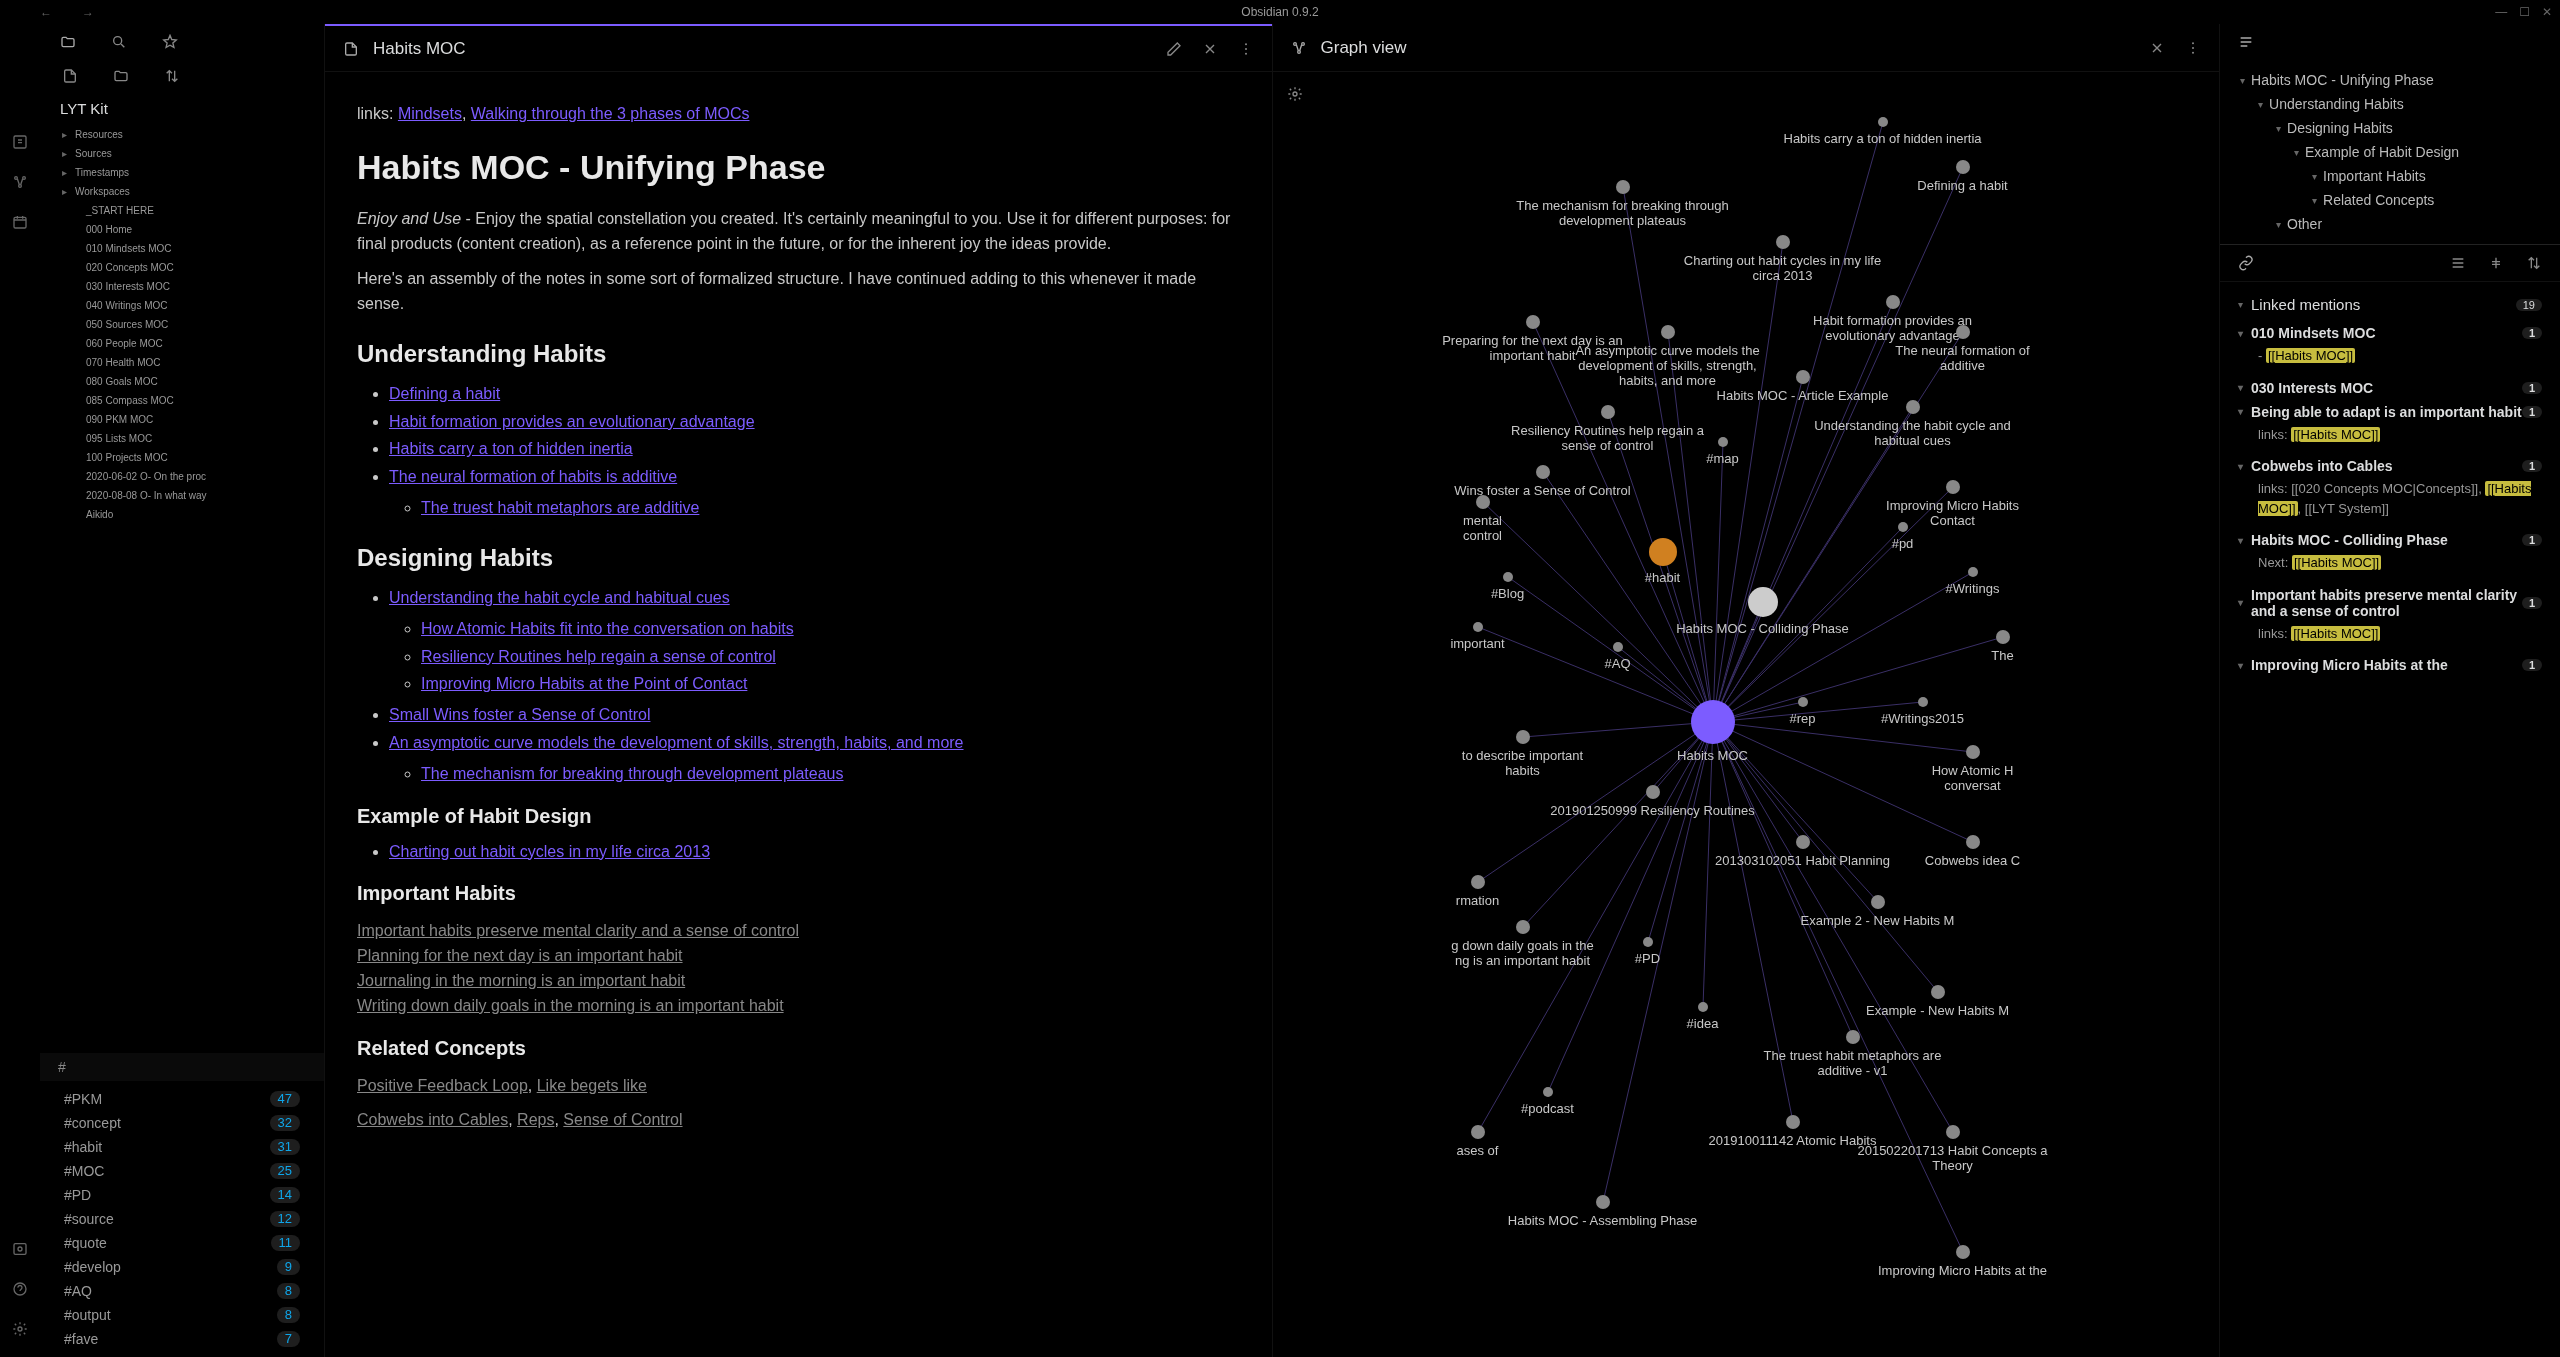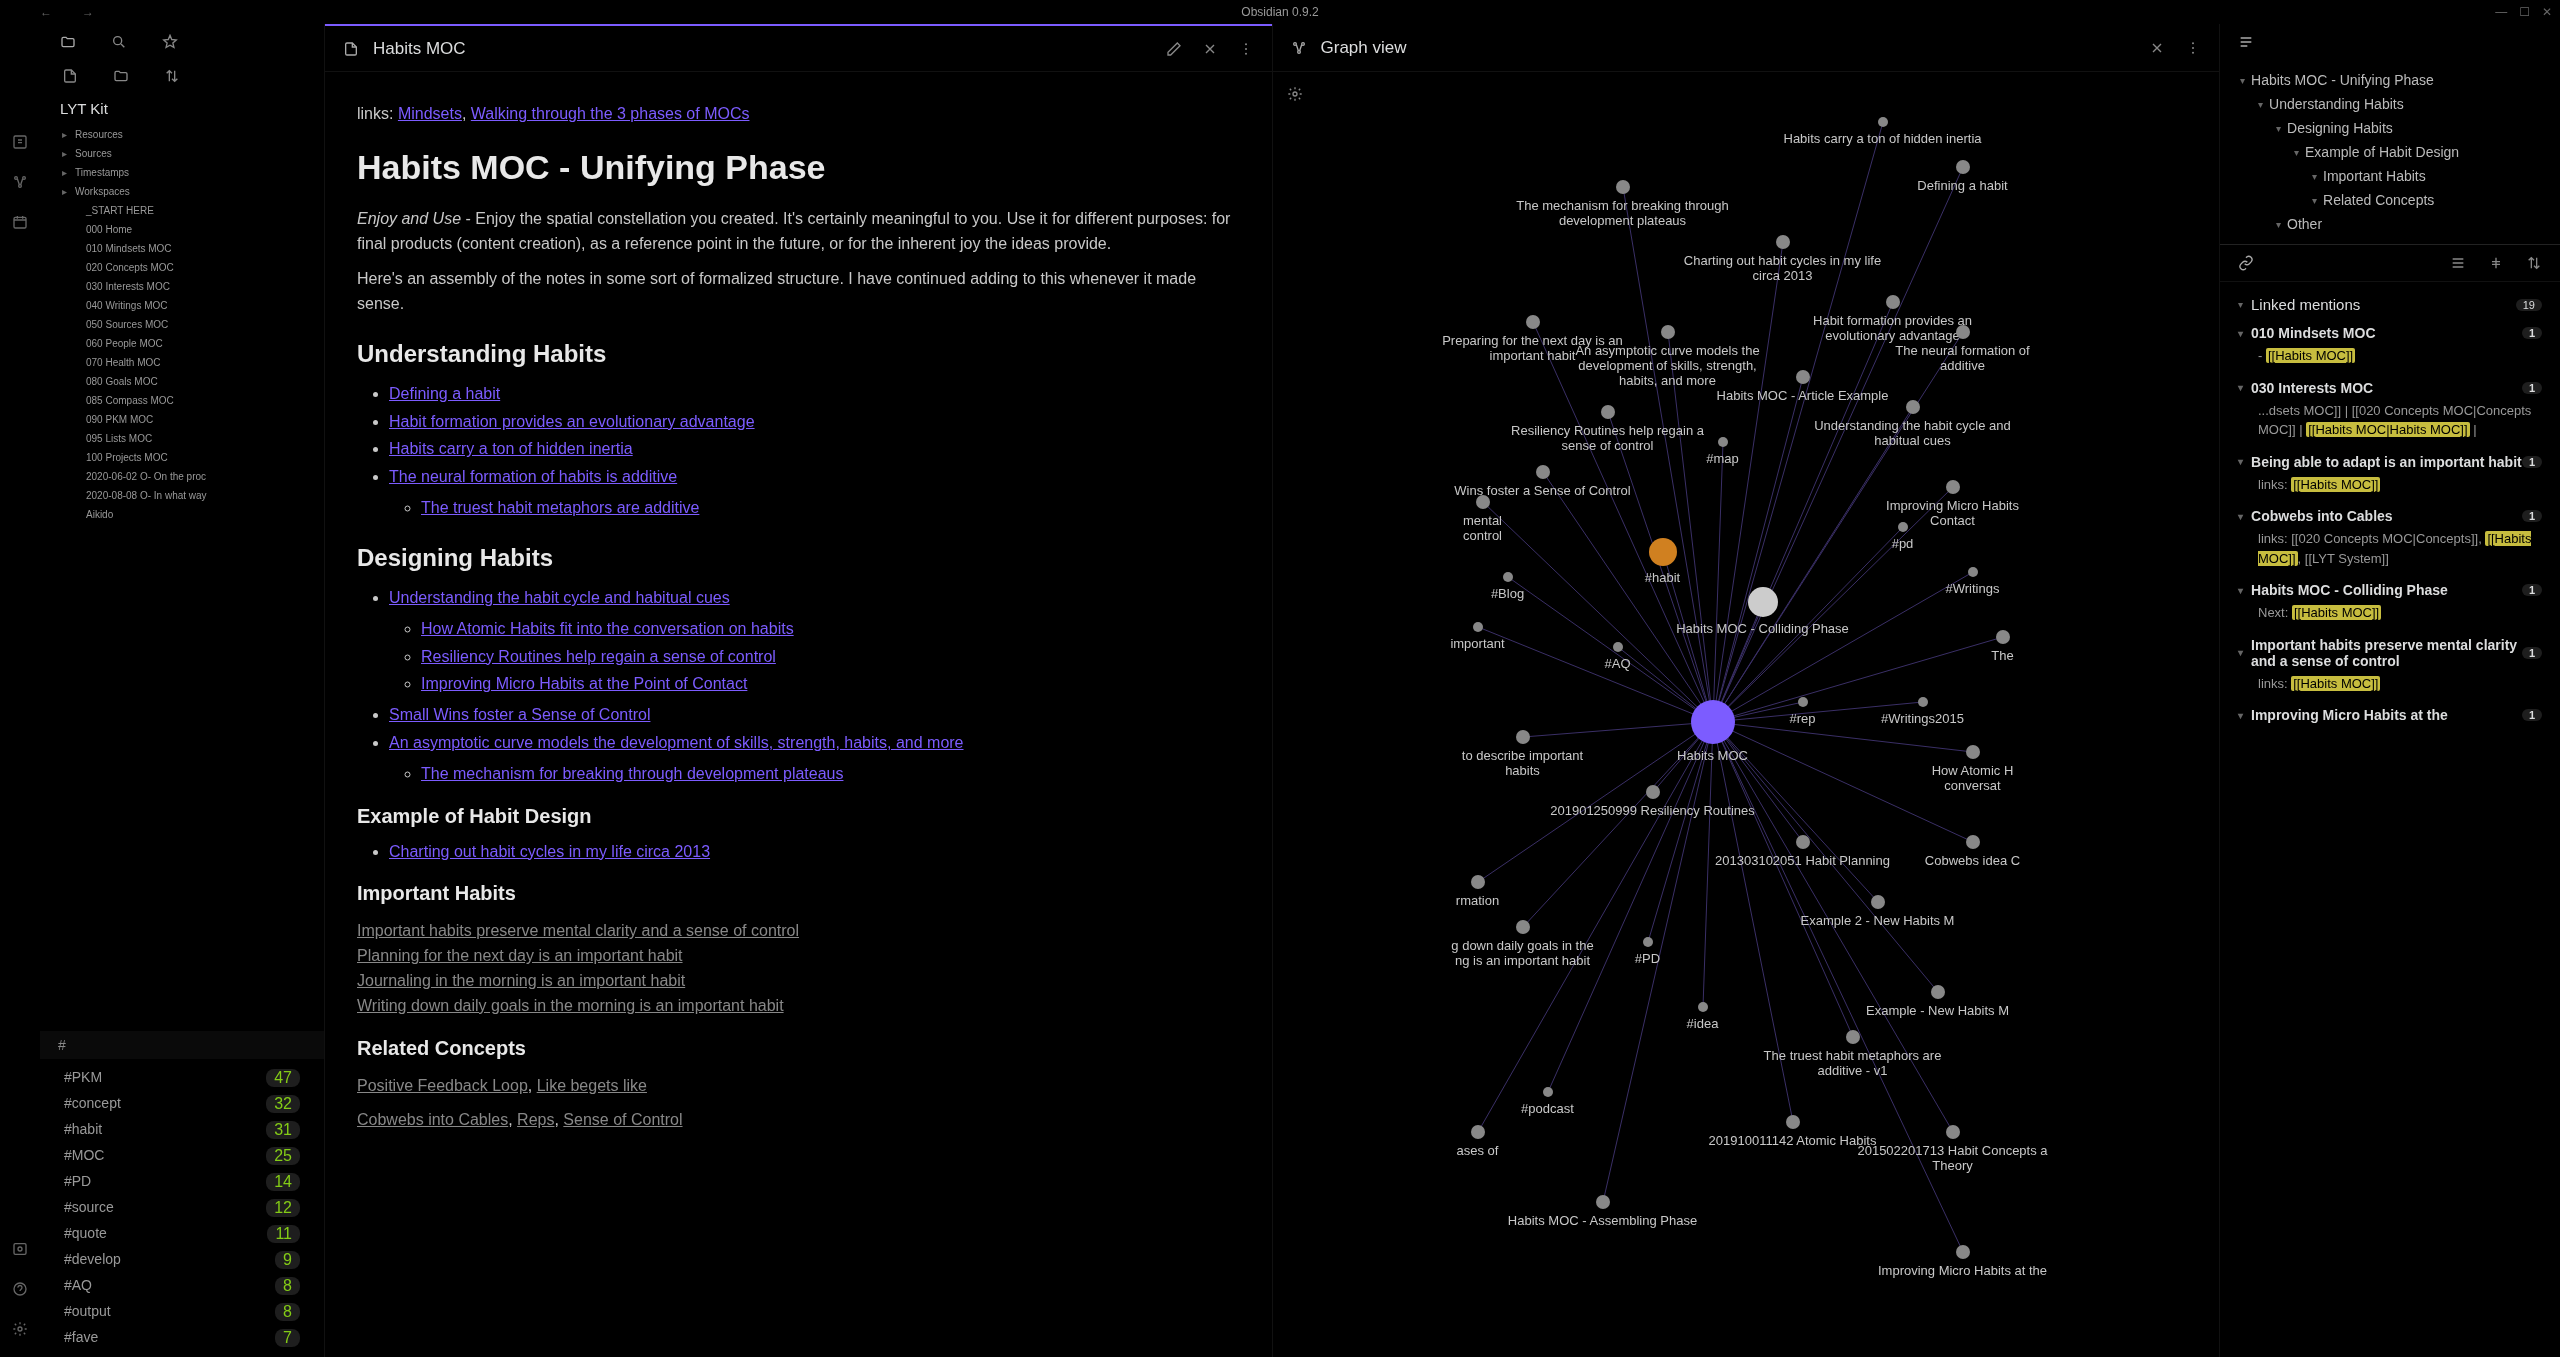--- a/index.html
+++ b/index.html
@@ -104,22 +104,22 @@
   justify-content: space-between;
   padding: 4px 14px;
   cursor: pointer;
   font-size: 14px;
   color: #999;
 }
 .tag-count {
   background: #1e1e1e;
   border-radius: 8px;
   padding: 0 8px;
-  font-size: 16px;
-  color: #84cc16;
+  font-size: 13px;
+  color: #0ea5e9;
 }
 
 
 .center {
   flex: 1;
   display: flex;
 }
 .pane {
   flex: 1;
   display: flex;
@@ -729,21 +729,20 @@
         </div>
         <div class="backlink-section backlink-file">
           <span>010 Mindsets MOC</span>
           <span class="backlink-count">1</span>
         </div>
         <div class="backlink-snippet">- <span class="hl">[[Habits MOC]]</span></div>
         <div class="backlink-section backlink-file">
           <span>030 Interests MOC</span>
           <span class="backlink-count">1</span>
         </div>
-        <div class="backlink-snippet">...dsets MOC]] | [[020 Concepts MOC|Concepts MOC]] | <span class="hl">[[Habits MOC|Habits MOC]]</span> |</div>
         <div class="backlink-section backlink-file">
           <span>Being able to adapt is an important habit</span>
           <span class="backlink-count">1</span>
         </div>
         <div class="backlink-snippet">links: <span class="hl">[[Habits MOC]]</span></div>
         <div class="backlink-section backlink-file">
           <span>Cobwebs into Cables</span>
           <span class="backlink-count">1</span>
         </div>
         <div class="backlink-snippet">links:  [[020 Concepts MOC|Concepts]], <span class="hl">[[Habits MOC]]</span>, [[LYT System]]</div>

